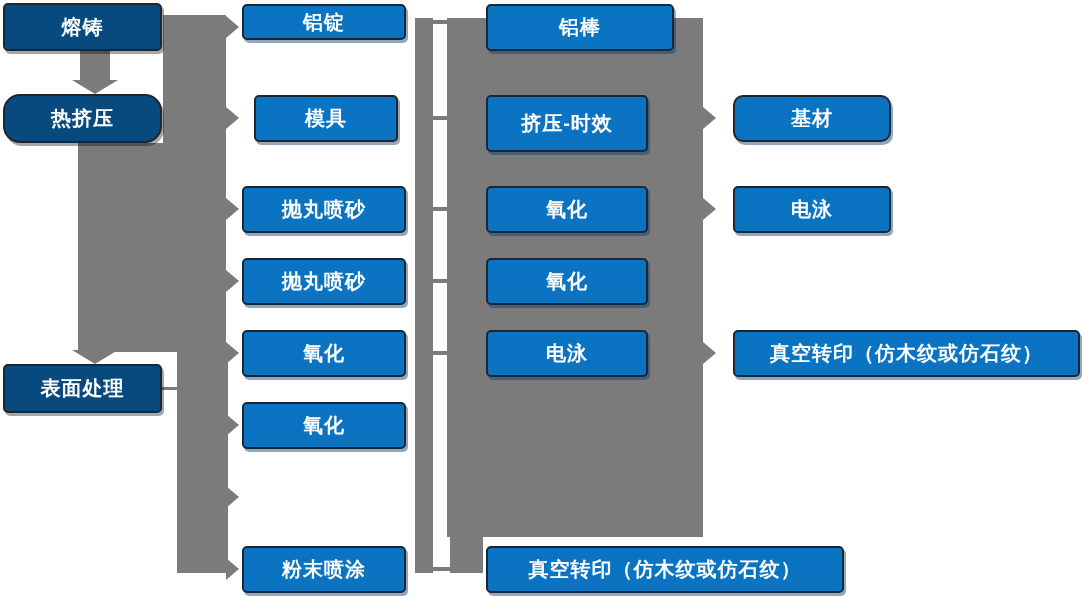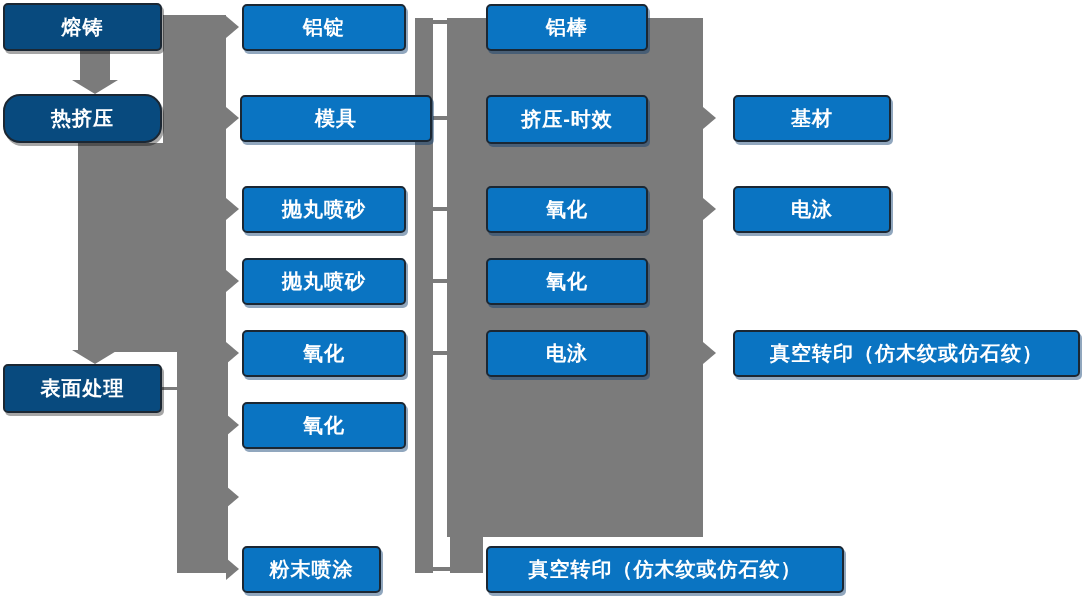--- a/index.html
+++ b/index.html
@@ -72,32 +72,32 @@
   <div class="conn" style="left:450px;top:537px;width:33px;height:36px;"></div>
 
   <div class="arrow-right" style="left:703px;top:107px;"></div>
   <div class="arrow-right" style="left:703px;top:198px;"></div>
   <div class="arrow-right" style="left:703px;top:342px;"></div>
 
   <div class="box dark" style="left:3px;top:3px;width:159px;height:48px;">熔铸</div>
   <div class="box dark" style="left:3px;top:94px;width:159px;height:49px;border-radius:17px;">热挤压</div>
   <div class="box dark" style="left:3px;top:364px;width:159px;height:49px;text-align:center;">表面处理</div>
 
-  <div class="box" style="left:242px;top:4px;width:164px;height:47px;">铝锭</div>
-  <div class="box" style="left:240px;top:95px;width:192px;height:47px;">模具</div>
+  <div class="box" style="left:242px;top:4px;width:164px;height:36px;">铝锭</div>
+  <div class="box" style="left:254px;top:95px;width:144px;height:47px;">模具</div>
   <div class="box" style="left:242px;top:186px;width:164px;height:47px;">抛丸喷砂</div>
   <div class="box" style="left:242px;top:258px;width:164px;height:47px;">抛丸喷砂</div>
   <div class="box" style="left:242px;top:330px;width:164px;height:47px;">氧化</div>
   <div class="box" style="left:242px;top:402px;width:164px;height:47px;">氧化</div>
-  <div class="box" style="left:242px;top:546px;width:139px;height:47px;">粉末喷涂</div>
+  <div class="box" style="left:242px;top:546px;width:164px;height:47px;">粉末喷涂</div>
 
-  <div class="box" style="left:486px;top:4px;width:162px;height:47px;">铝棒</div>
-  <div class="box" style="left:486px;top:95px;width:162px;height:49px;">挤压-时效</div>
+  <div class="box" style="left:486px;top:4px;width:188px;height:47px;">铝棒</div>
+  <div class="box" style="left:486px;top:95px;width:162px;height:57px;">挤压-时效</div>
   <div class="box" style="left:486px;top:186px;width:162px;height:47px;">氧化</div>
   <div class="box" style="left:486px;top:258px;width:162px;height:47px;">氧化</div>
   <div class="box" style="left:486px;top:330px;width:162px;height:47px;">电泳</div>
   <div class="box" style="left:486px;top:546px;width:358px;height:47px;">真空转印（仿木纹或仿石纹）</div>
 
-  <div class="box" style="left:733px;top:95px;width:158px;height:47px;">基材</div>
+  <div class="box" style="left:733px;top:95px;width:158px;height:47px;border-radius:10px;">基材</div>
   <div class="box" style="left:733px;top:186px;width:158px;height:47px;">电泳</div>
   <div class="box" style="left:733px;top:330px;width:347px;height:47px;">真空转印（仿木纹或仿石纹）</div>
 
 </div>
 
 </body></html>

